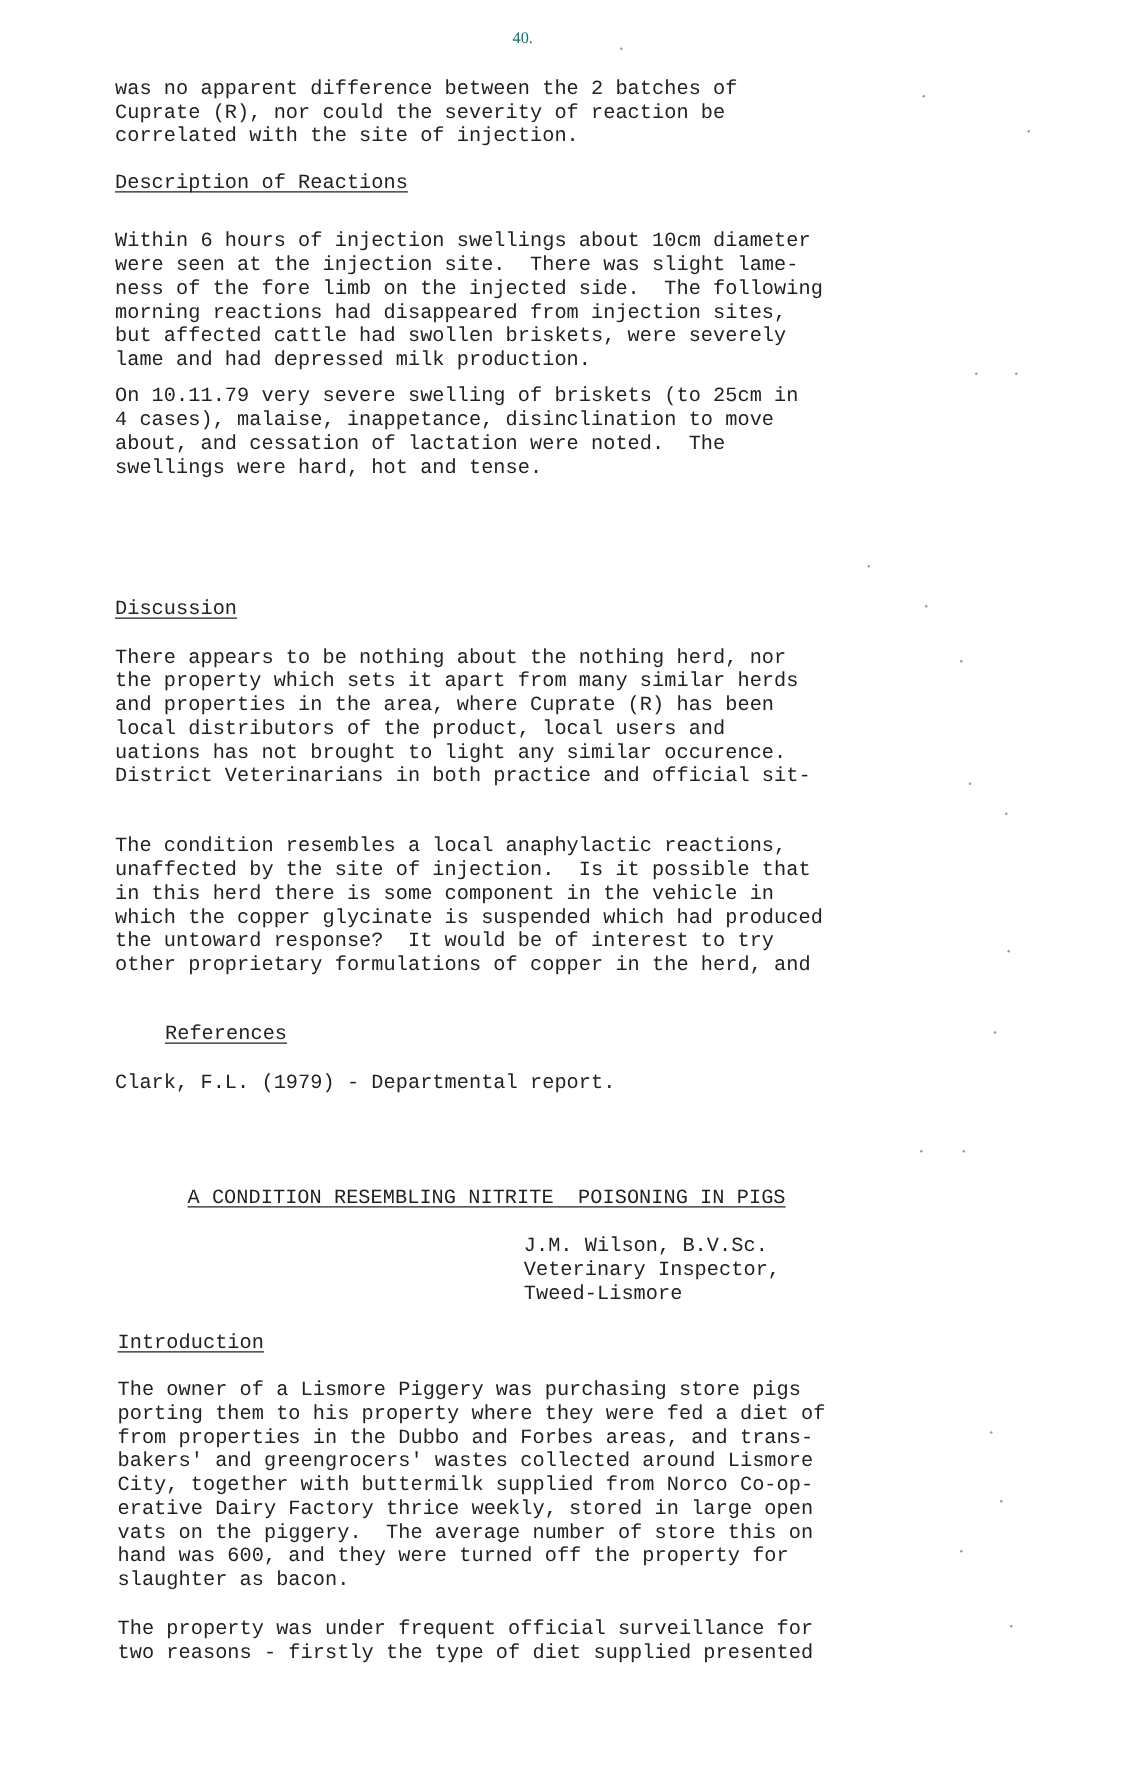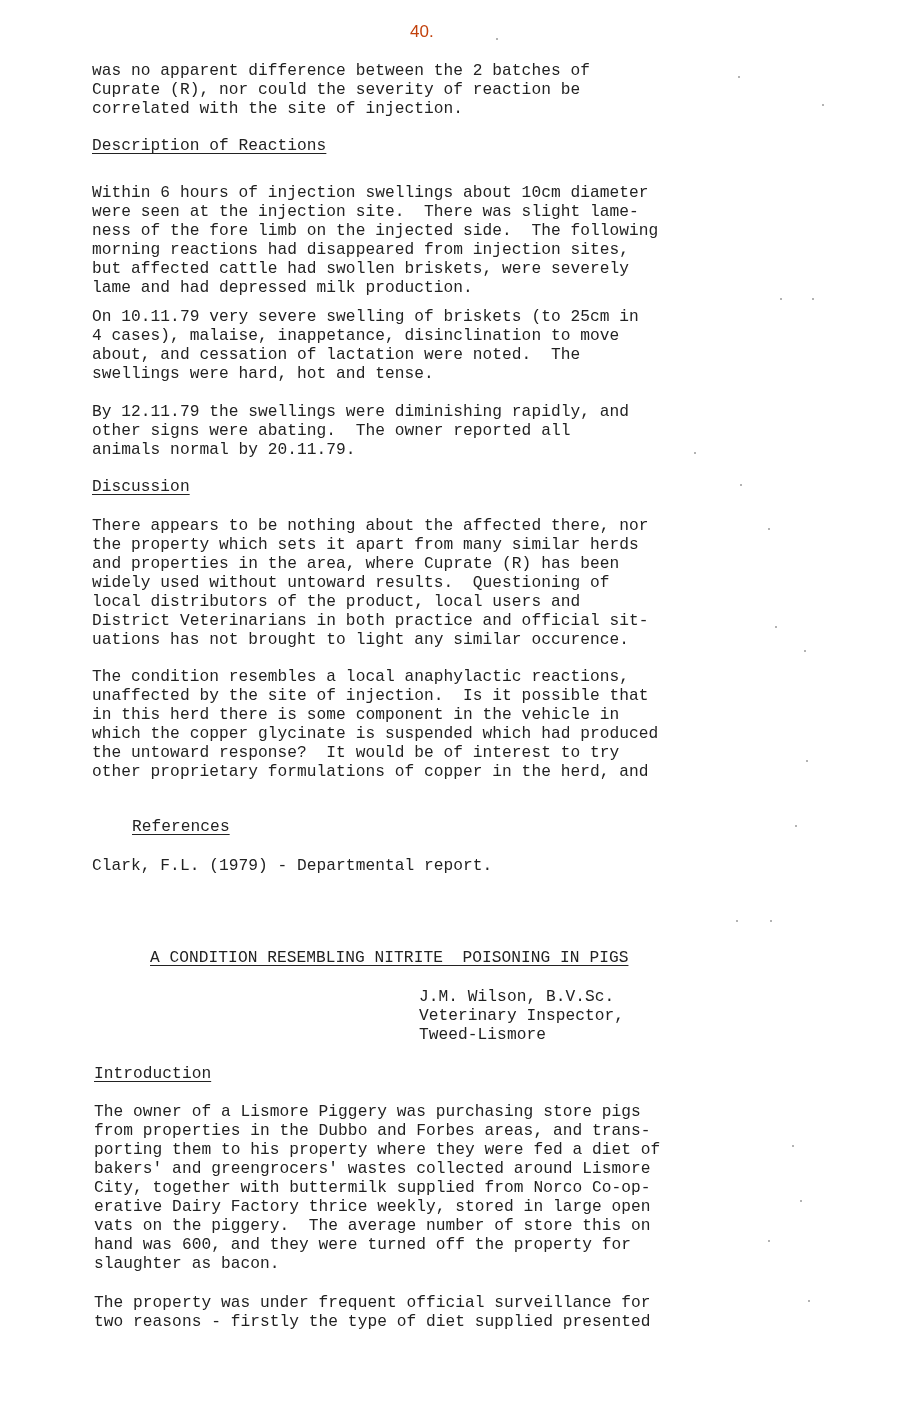--- a/index.html
+++ b/index.html
@@ -5,21 +5,21 @@
     html, body { margin: 0; padding: 0; background: #ffffff; }
     body { width: 900px; height: 1414px; position: relative; overflow: hidden; }
     .page {
       position: absolute; left: 0; top: 0; width: 900px; height: 1414px;
       font-family: "Liberation Mono", "DejaVu Sans Mono", monospace;
       color: #222222;
       font-size: 16.2px;
       letter-spacing: 0.05px;
     }
     .line { position: absolute; white-space: pre; line-height: 19px; }
-    .page-number { position: absolute; left: 410px; top: 22px; font-family: Liberation Sans, sans-serif; font-size: 17px; color: #c2410c; }
+    .page-number { position: absolute; left: 410px; top: 22px; font-family: Liberation Serif, serif; font-size: 13px; color: #0f766e; }
     .heading { position: absolute; white-space: pre; text-decoration: underline; text-underline-offset: 3px; line-height: 19px; }
     .block { position: absolute; left: 92px; }
     .block .line { position: relative; display: block; }
     .title { position: absolute; left: 150px; top: 949px; white-space: pre; text-decoration: underline; text-underline-offset: 3px; line-height: 19px; }
     .author { position: absolute; left: 419px; top: 988px; }
     .author .line { position: relative; display: block; }
     .speck { position: absolute; width: 2px; height: 2px; background: #9a9a9a; border-radius: 1px; }
   </style>
 </head>
 <body>
@@ -45,36 +45,30 @@
     <span class="line">lame and had depressed milk production.</span>
   </div>
 
   <div class="block" style="top:308px;">
     <span class="line">On 10.11.79 very severe swelling of briskets (to 25cm in</span>
     <span class="line">4 cases), malaise, inappetance, disinclination to move</span>
     <span class="line">about, and cessation of lactation were noted.  The</span>
     <span class="line">swellings were hard, hot and tense.</span>
   </div>
 
-  <div class="block" style="top:403px;">
-    <span class="line">By 12.11.79 the swellings were diminishing rapidly, and</span>
-    <span class="line">other signs were abating.  The owner reported all</span>
-    <span class="line">animals normal by 20.11.79.</span>
-  </div>
 
   <div class="heading" style="left:92px; top:478px;text-align:center;">Discussion</div>
 
   <div class="block" style="top:517px;">
-    <span class="line">There appears to be nothing about the affected there, nor</span>
+    <span class="line">There appears to be nothing about the nothing herd, nor</span>
     <span class="line">the property which sets it apart from many similar herds</span>
     <span class="line">and properties in the area, where Cuprate (R) has been</span>
-    <span class="line">widely used without untoward results.  Questioning of</span>
     <span class="line">local distributors of the product, local users and</span>
+    <span class="line">uations has not brought to light any similar occurence.</span>
     <span class="line">District Veterinarians in both practice and official sit-</span>
-    <span class="line">uations has not brought to light any similar occurence.</span>
   </div>
 
   <div class="block" style="top:668px;">
     <span class="line">The condition resembles a local anaphylactic reactions,</span>
     <span class="line">unaffected by the site of injection.  Is it possible that</span>
     <span class="line">in this herd there is some component in the vehicle in</span>
     <span class="line">which the copper glycinate is suspended which had produced</span>
     <span class="line">the untoward response?  It would be of interest to try</span>
     <span class="line">other proprietary formulations of copper in the herd, and</span>
   </div>
@@ -90,22 +84,22 @@
   <div class="author">
     <span class="line">J.M. Wilson, B.V.Sc.</span>
     <span class="line">Veterinary Inspector,</span>
     <span class="line">Tweed-Lismore</span>
   </div>
 
   <div class="heading" style="left:94px; top:1065px;">Introduction</div>
 
   <div class="block" style="left:94px; top:1103px;">
     <span class="line">The owner of a Lismore Piggery was purchasing store pigs</span>
+    <span class="line">porting them to his property where they were fed a diet of</span>
     <span class="line">from properties in the Dubbo and Forbes areas, and trans-</span>
-    <span class="line">porting them to his property where they were fed a diet of</span>
     <span class="line">bakers' and greengrocers' wastes collected around Lismore</span>
     <span class="line">City, together with buttermilk supplied from Norco Co-op-</span>
     <span class="line">erative Dairy Factory thrice weekly, stored in large open</span>
     <span class="line">vats on the piggery.  The average number of store this on</span>
     <span class="line">hand was 600, and they were turned off the property for</span>
     <span class="line">slaughter as bacon.</span>
   </div>
 
   <div class="block" style="left:94px; top:1294px;">
     <span class="line">The property was under frequent official surveillance for</span>

